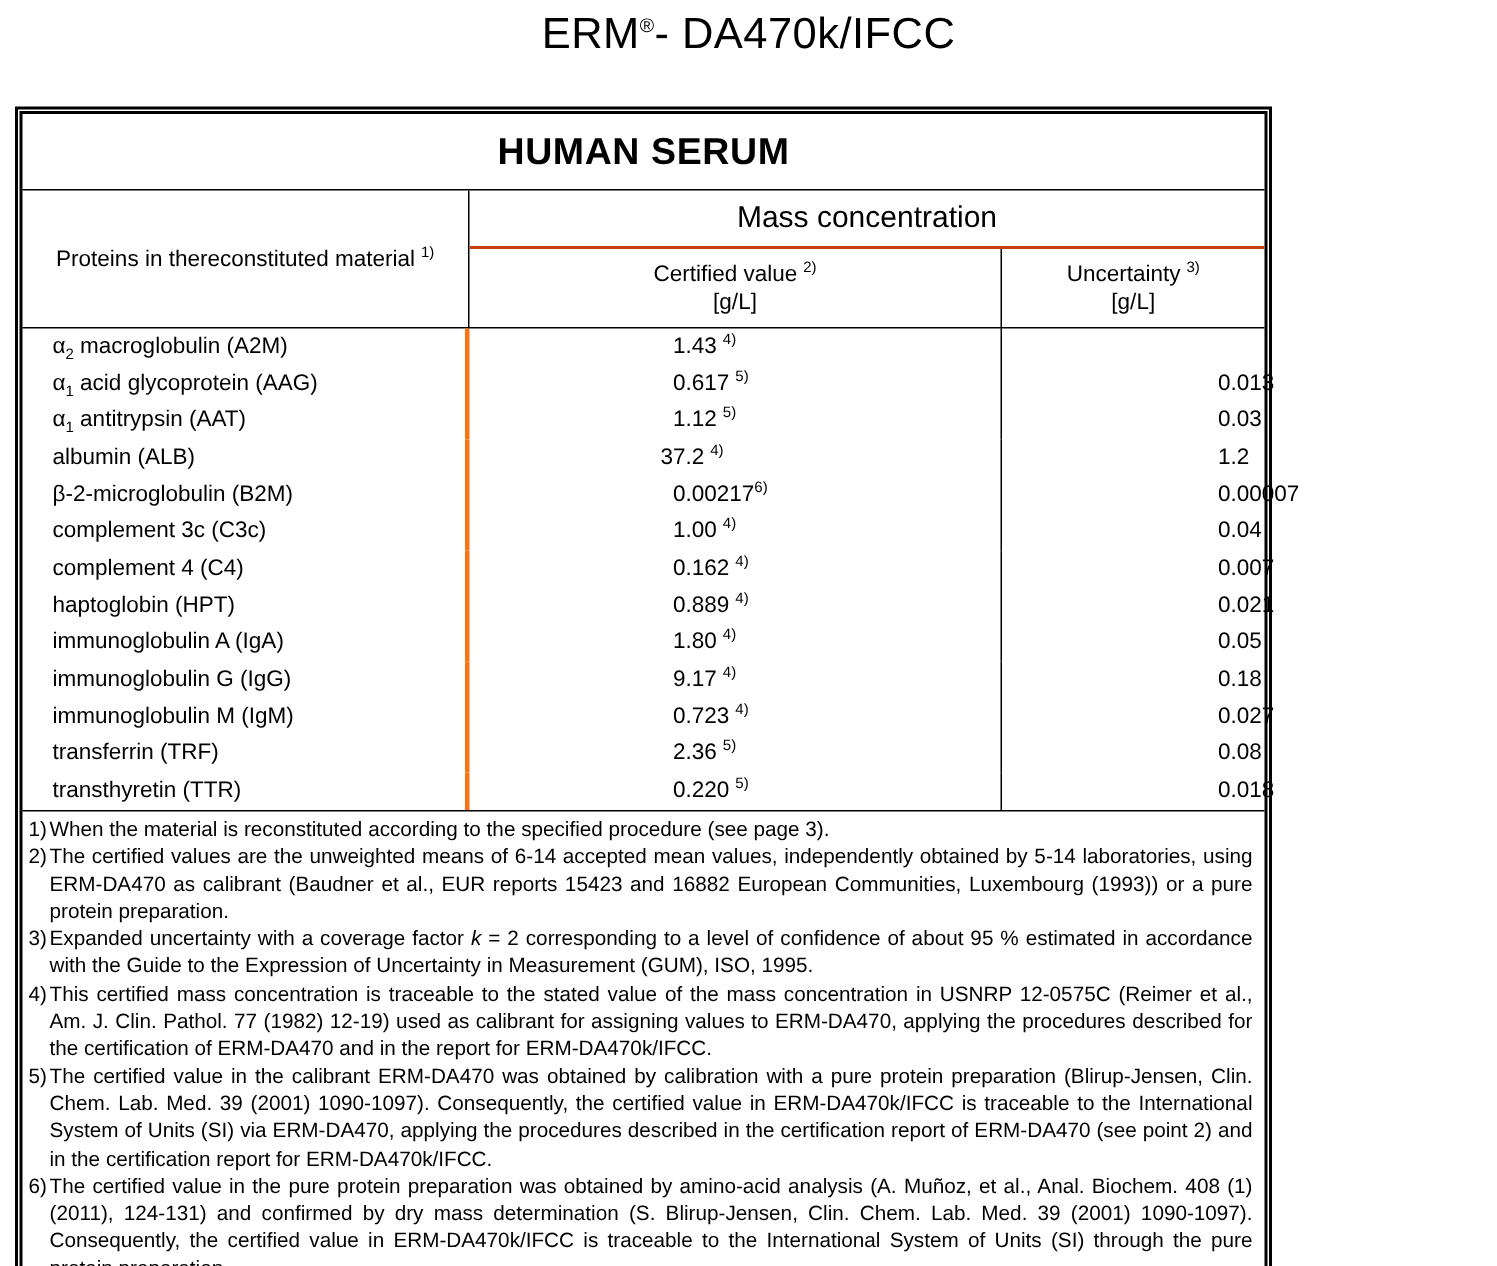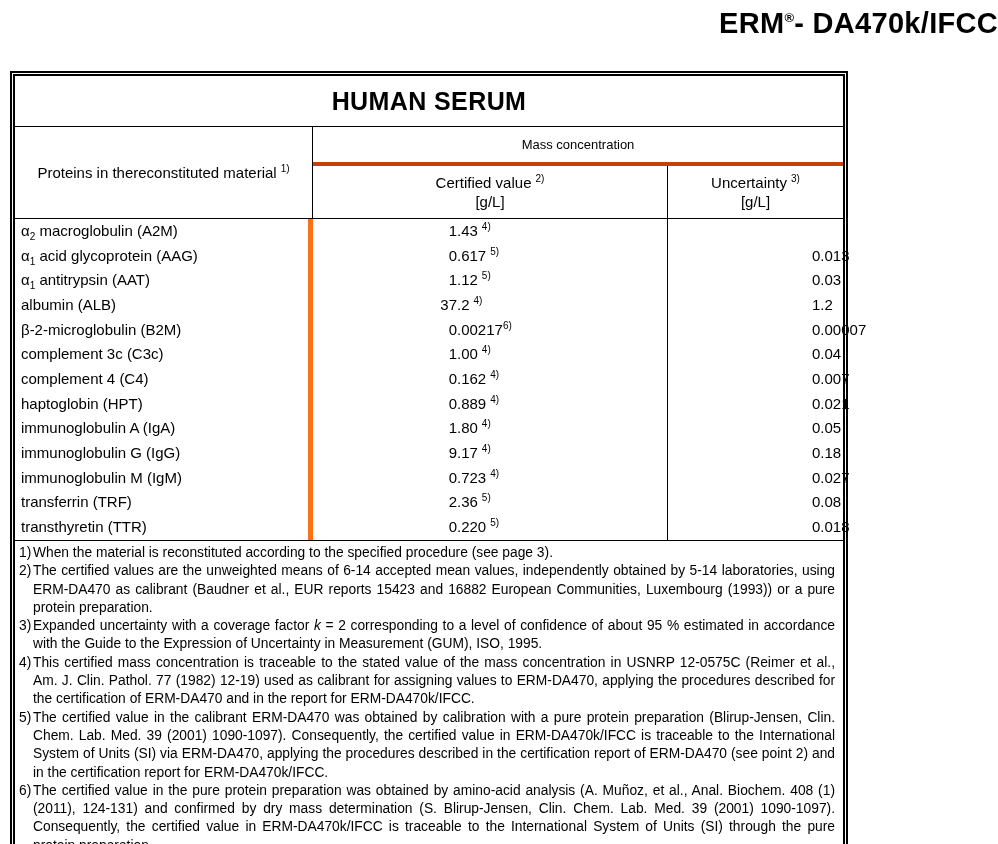--- a/index.html
+++ b/index.html
@@ -4,22 +4,22 @@
 <style>
   * { box-sizing: border-box; }
   html, body { margin: 0; padding: 0; }
   body {
     width: 998px; height: 844px;
     background: #ffffff; color: #000000;
     font-family: "Liberation Sans", sans-serif;
     position: relative;
   }
   .title {
-    text-align: right;
-    font-weight: bold;
+    text-align: center;
+    font-weight: normal;
     font-size: 29px;
     padding-top: 7px;
     letter-spacing: 0.3px;
   }
   .title sup { font-size: 13px; vertical-align: super; line-height: 0; }
 
   .table-frame {
     position: absolute; left: 10px; top: 50px;
     width: 838px; height: 790px;
     border: 5px double #000;
@@ -37,43 +37,43 @@
     border-bottom: 1px solid #000;
   }
   .h-prot {
     grid-column: 1; grid-row: 2 / 4;
     border-right: 1px solid #000; border-bottom: 1px solid #000;
     display: flex; flex-direction: row; align-items: center; justify-content: center;
     font-size: 15px; line-height: 21px; text-align: center;
   }
   .h-mass {
     grid-column: 2 / 4; grid-row: 2;
-    border-bottom: 4px solid #c2410c;
+    border-bottom: 2px solid #c2410c;
     display: flex; align-items: center; justify-content: center;
-    font-size: 13px;
+    font-size: 20px;
   }
   .h-cert, .h-unc {
     grid-row: 3;
     border-bottom: 1px solid #000;
     display: flex; flex-direction: column; align-items: center; justify-content: center;
     font-size: 15px; line-height: 19px; text-align: right;
   }
   .h-cert { grid-column: 2; border-right: 1px solid #000; }
   .h-unc  { grid-column: 3; }
 
   sup.fnref { font-size: 10px; vertical-align: super; line-height: 0; }
   sup.fnref.gap { margin-left: 4px; }
   sub.idx { font-size: 10px; line-height: 0; }
 
   .tbody { grid-column: 1 / 4; grid-row: 4; }
   .brow {
     display: grid; grid-template-columns: 298px 355px 1fr;
     height: 24.68px; line-height: 24.68px; font-size: 15px;
   }
-  .brow .c1 { border-right: 5px solid #f97316; padding-left: 6px; white-space: nowrap; overflow: hidden; }
+  .brow .c1 { border-right: 3px solid #f97316; padding-left: 20px; white-space: nowrap; overflow: hidden; }
   .brow .c2 { border-right: 1px solid #000; padding-left: 124px; white-space: nowrap; }
   .brow .c2 .ipart { display: inline-block; min-width: 20px; text-align: right; }
   .brow .c3 { padding-left: 144px; white-space: nowrap; }
 
   .fnotes {
     grid-column: 1 / 4; grid-row: 5;
     border-top: 1px solid #000;
     padding: 3px 8px 0 2px;
     font-size: 13.8px; line-height: 18.3px;
     overflow: hidden;

